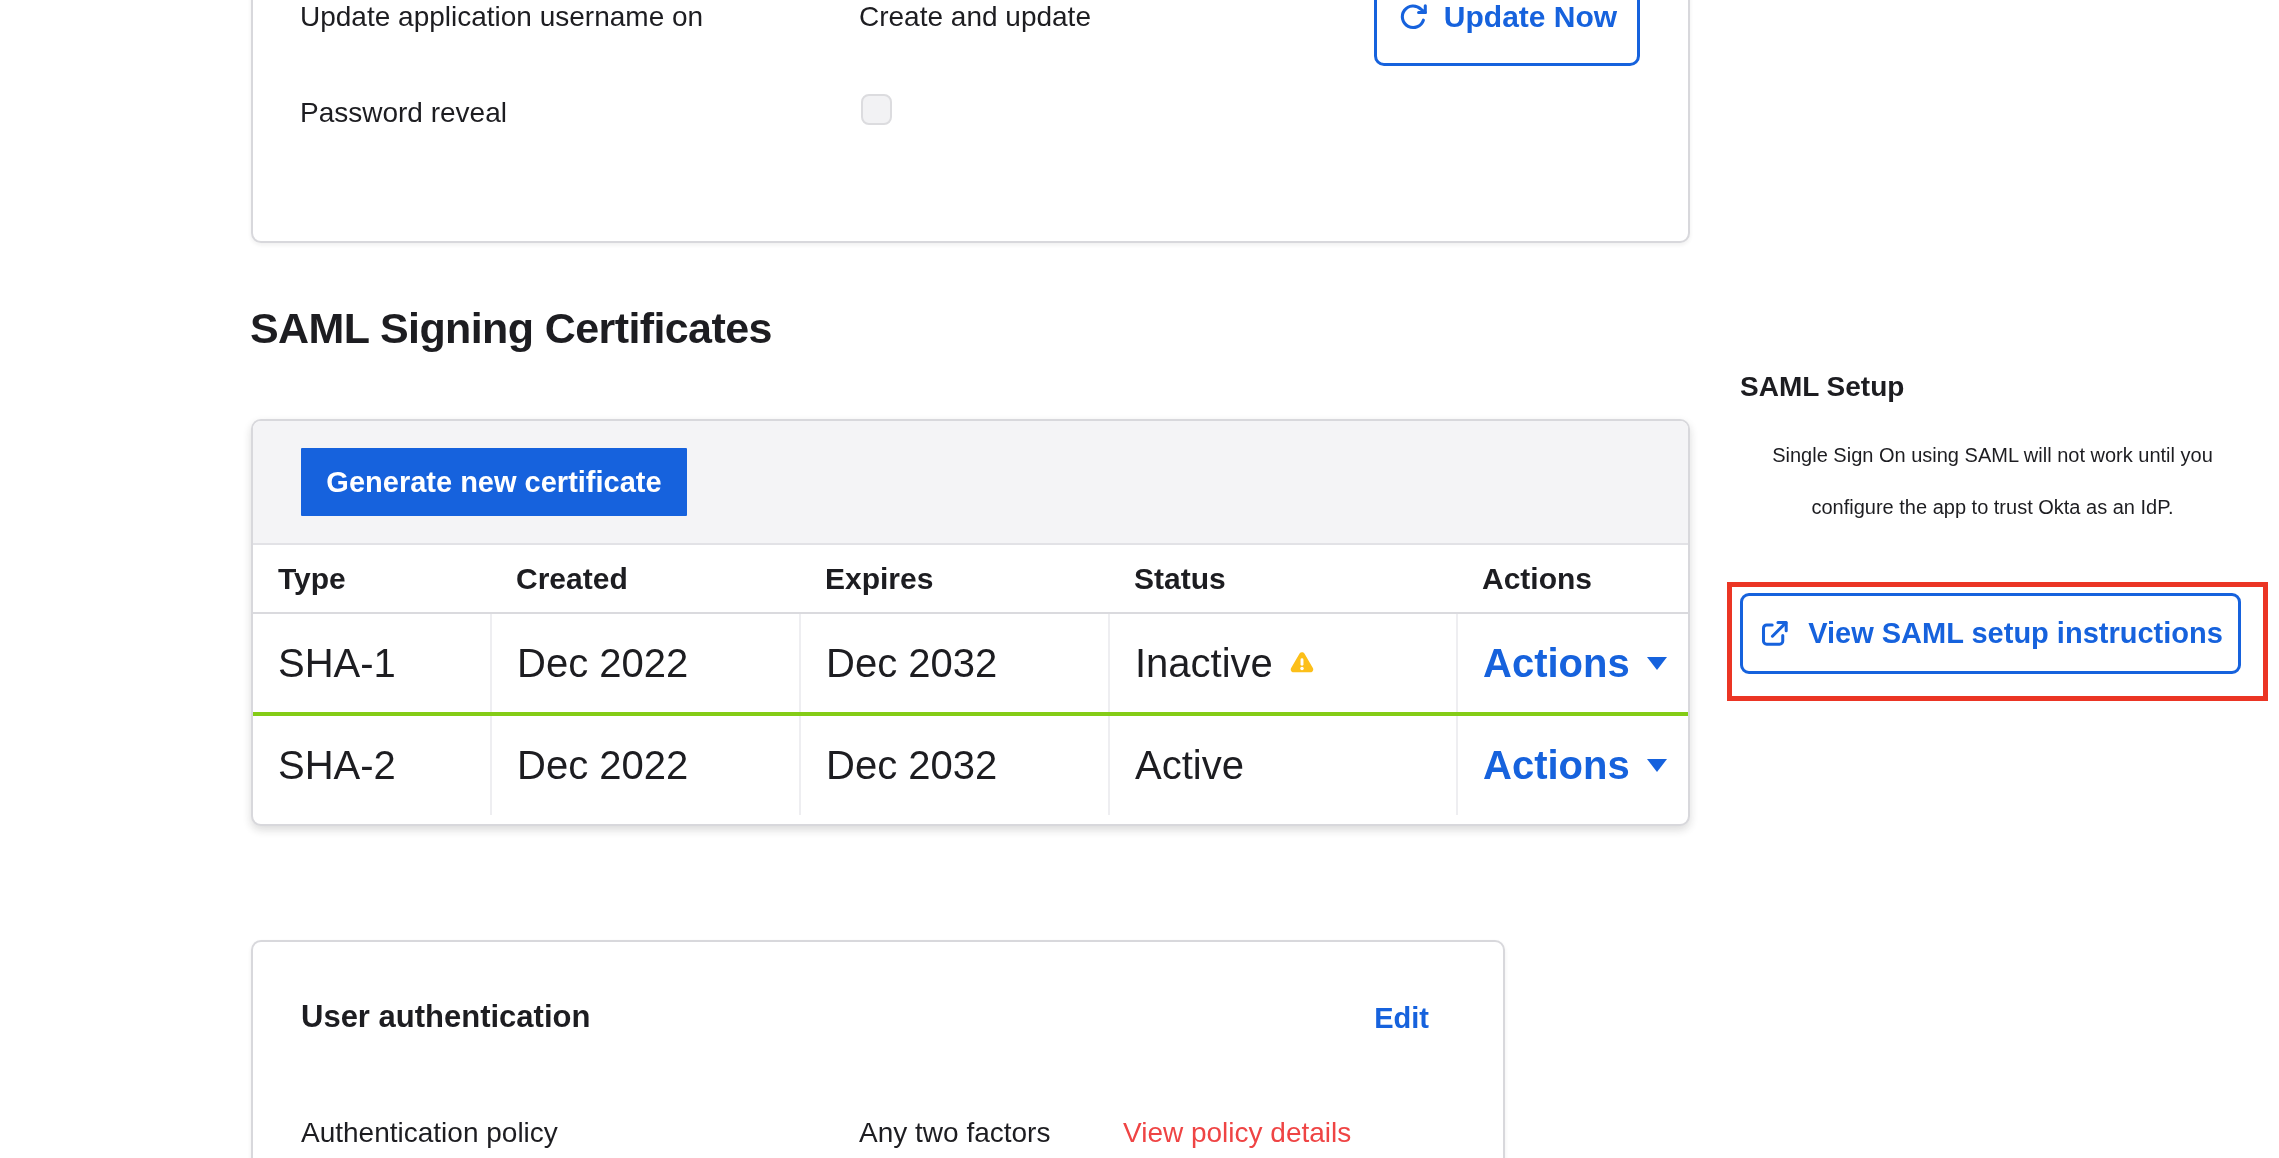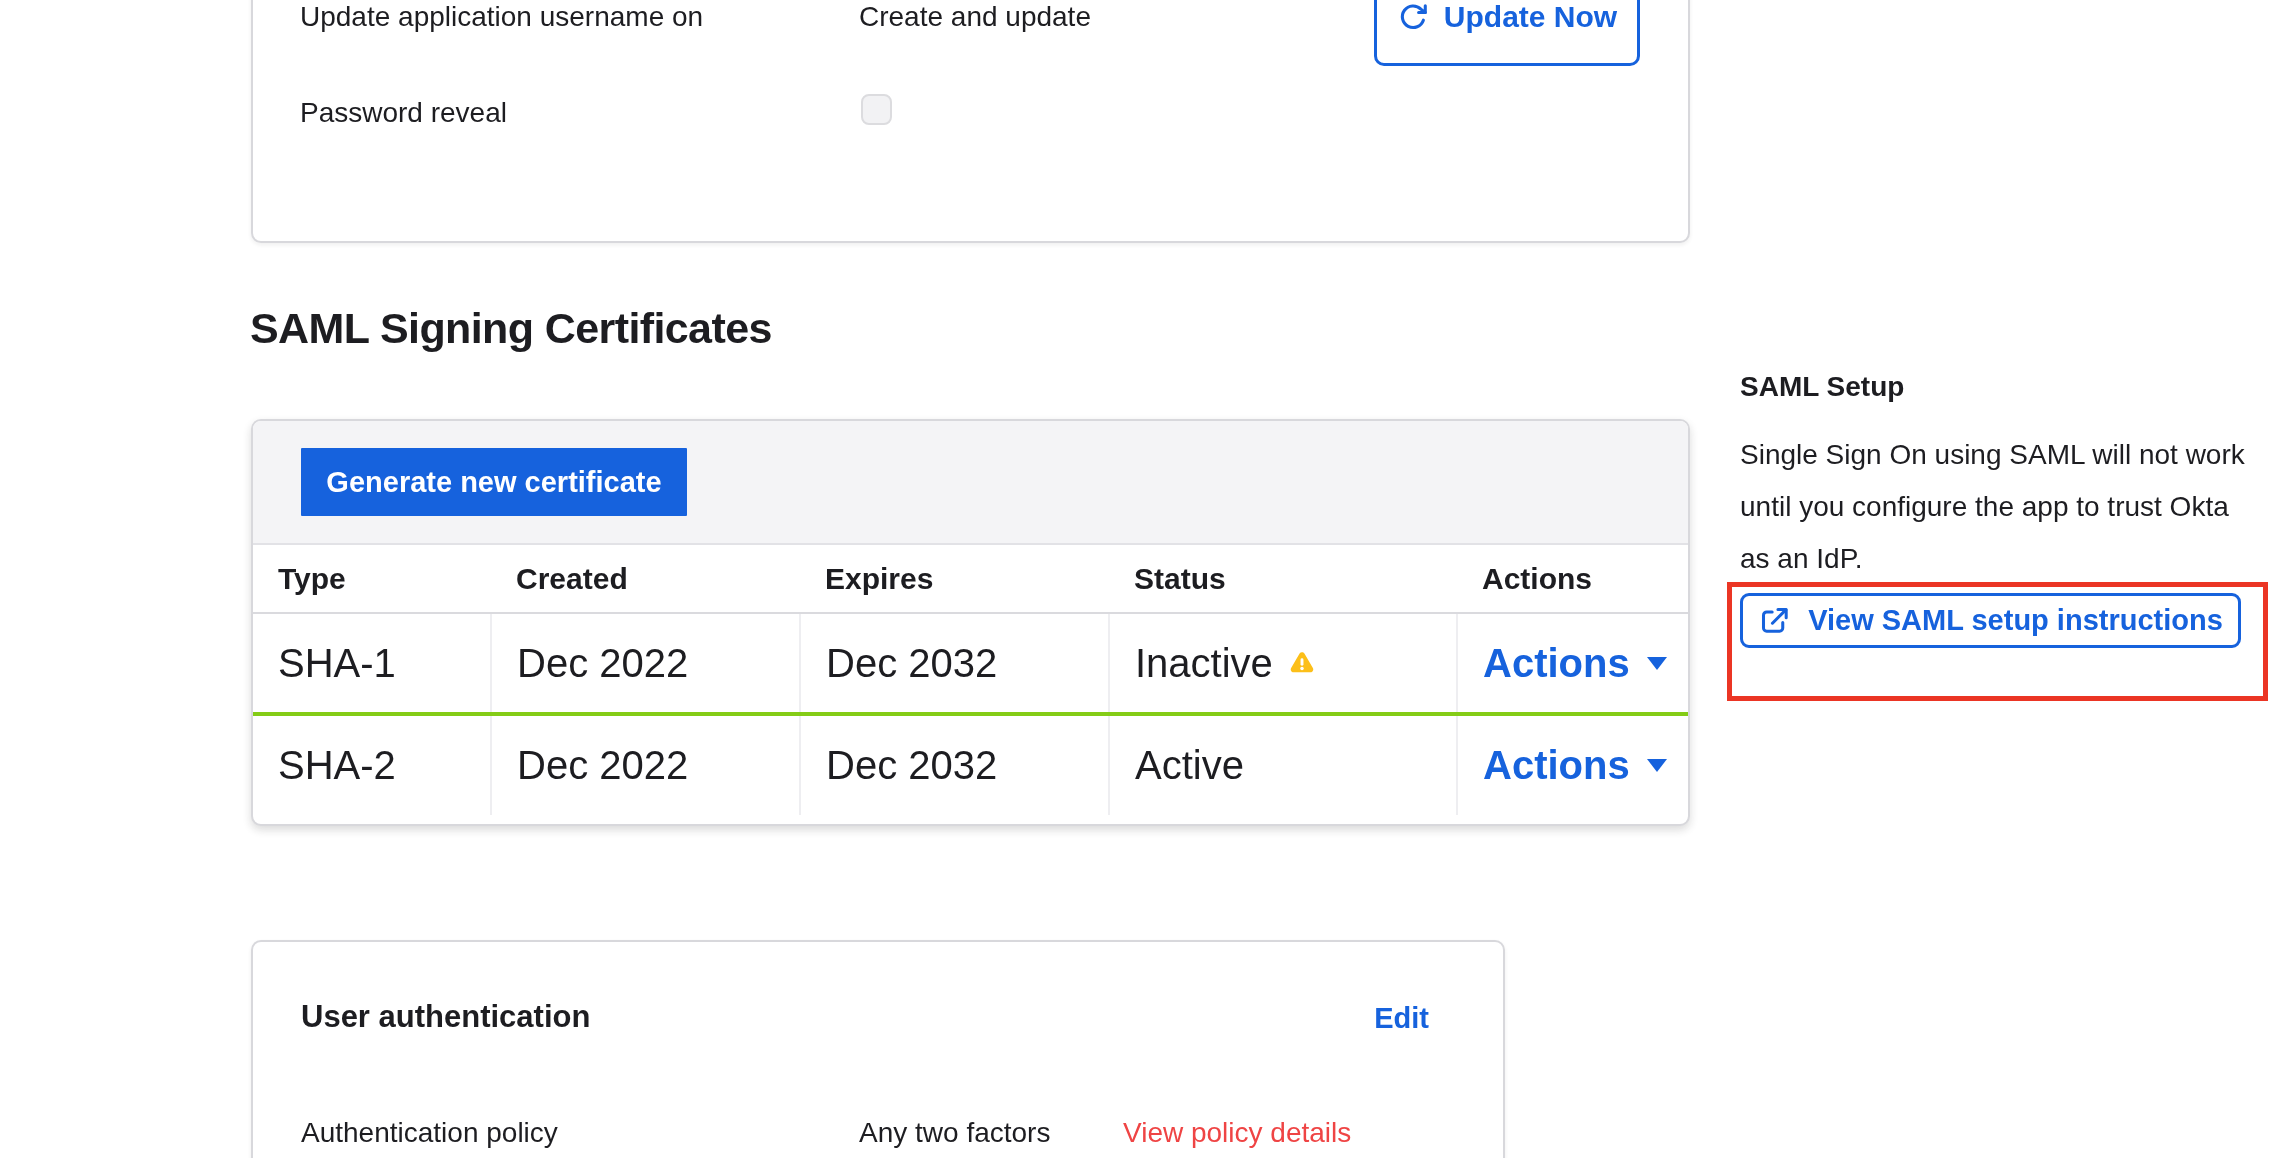--- a/index.html
+++ b/index.html
@@ -95,27 +95,27 @@
                 text-decoration:none; cursor:pointer; }
   .ua-label   { left:48px;  top:174px; font-size:28px; line-height:34px; }
   .ua-value   { left:606px; top:174px; font-size:28px; line-height:34px; }
   .ua-link    { left:870px; top:174px; font-size:28px; line-height:34px;
                 color:#ef4444; text-decoration:none; cursor:pointer; }
 
   
   .sb-heading { position:absolute; left:1740px; top:370px; margin:0;
                 font-size:28px; font-weight:bold; line-height:34px; }
   .sb-text    { position:absolute; left:1740px; top:429px; width:505px; margin:0;
-                font-size:28px; line-height:52px; color:#1d1d21; }
+                font-size:20px; line-height:52px; color:#1d1d21;text-align:center; }
   .red-highlight {
     position:absolute; left:1727px; top:582px; width:541px; height:119px;
     border:5px solid #eb3524;
   }
   .btn-saml {
-    position:absolute; left:1740px; top:593px; width:501px; height:55px;
+    position:absolute; left:1740px; top:593px; width:501px; height:81px;
     background:#fff; border:3px solid #1662dd; border-radius:9px;
     color:#1662dd; font-size:29px; font-weight:bold; font-family:inherit;
     display:flex; align-items:center; justify-content:center; gap:17px;
     cursor:pointer;
   }
   .icon-svg { display:inline-block; flex:0 0 auto; }
 </style>
 </head>
 <body>
 

